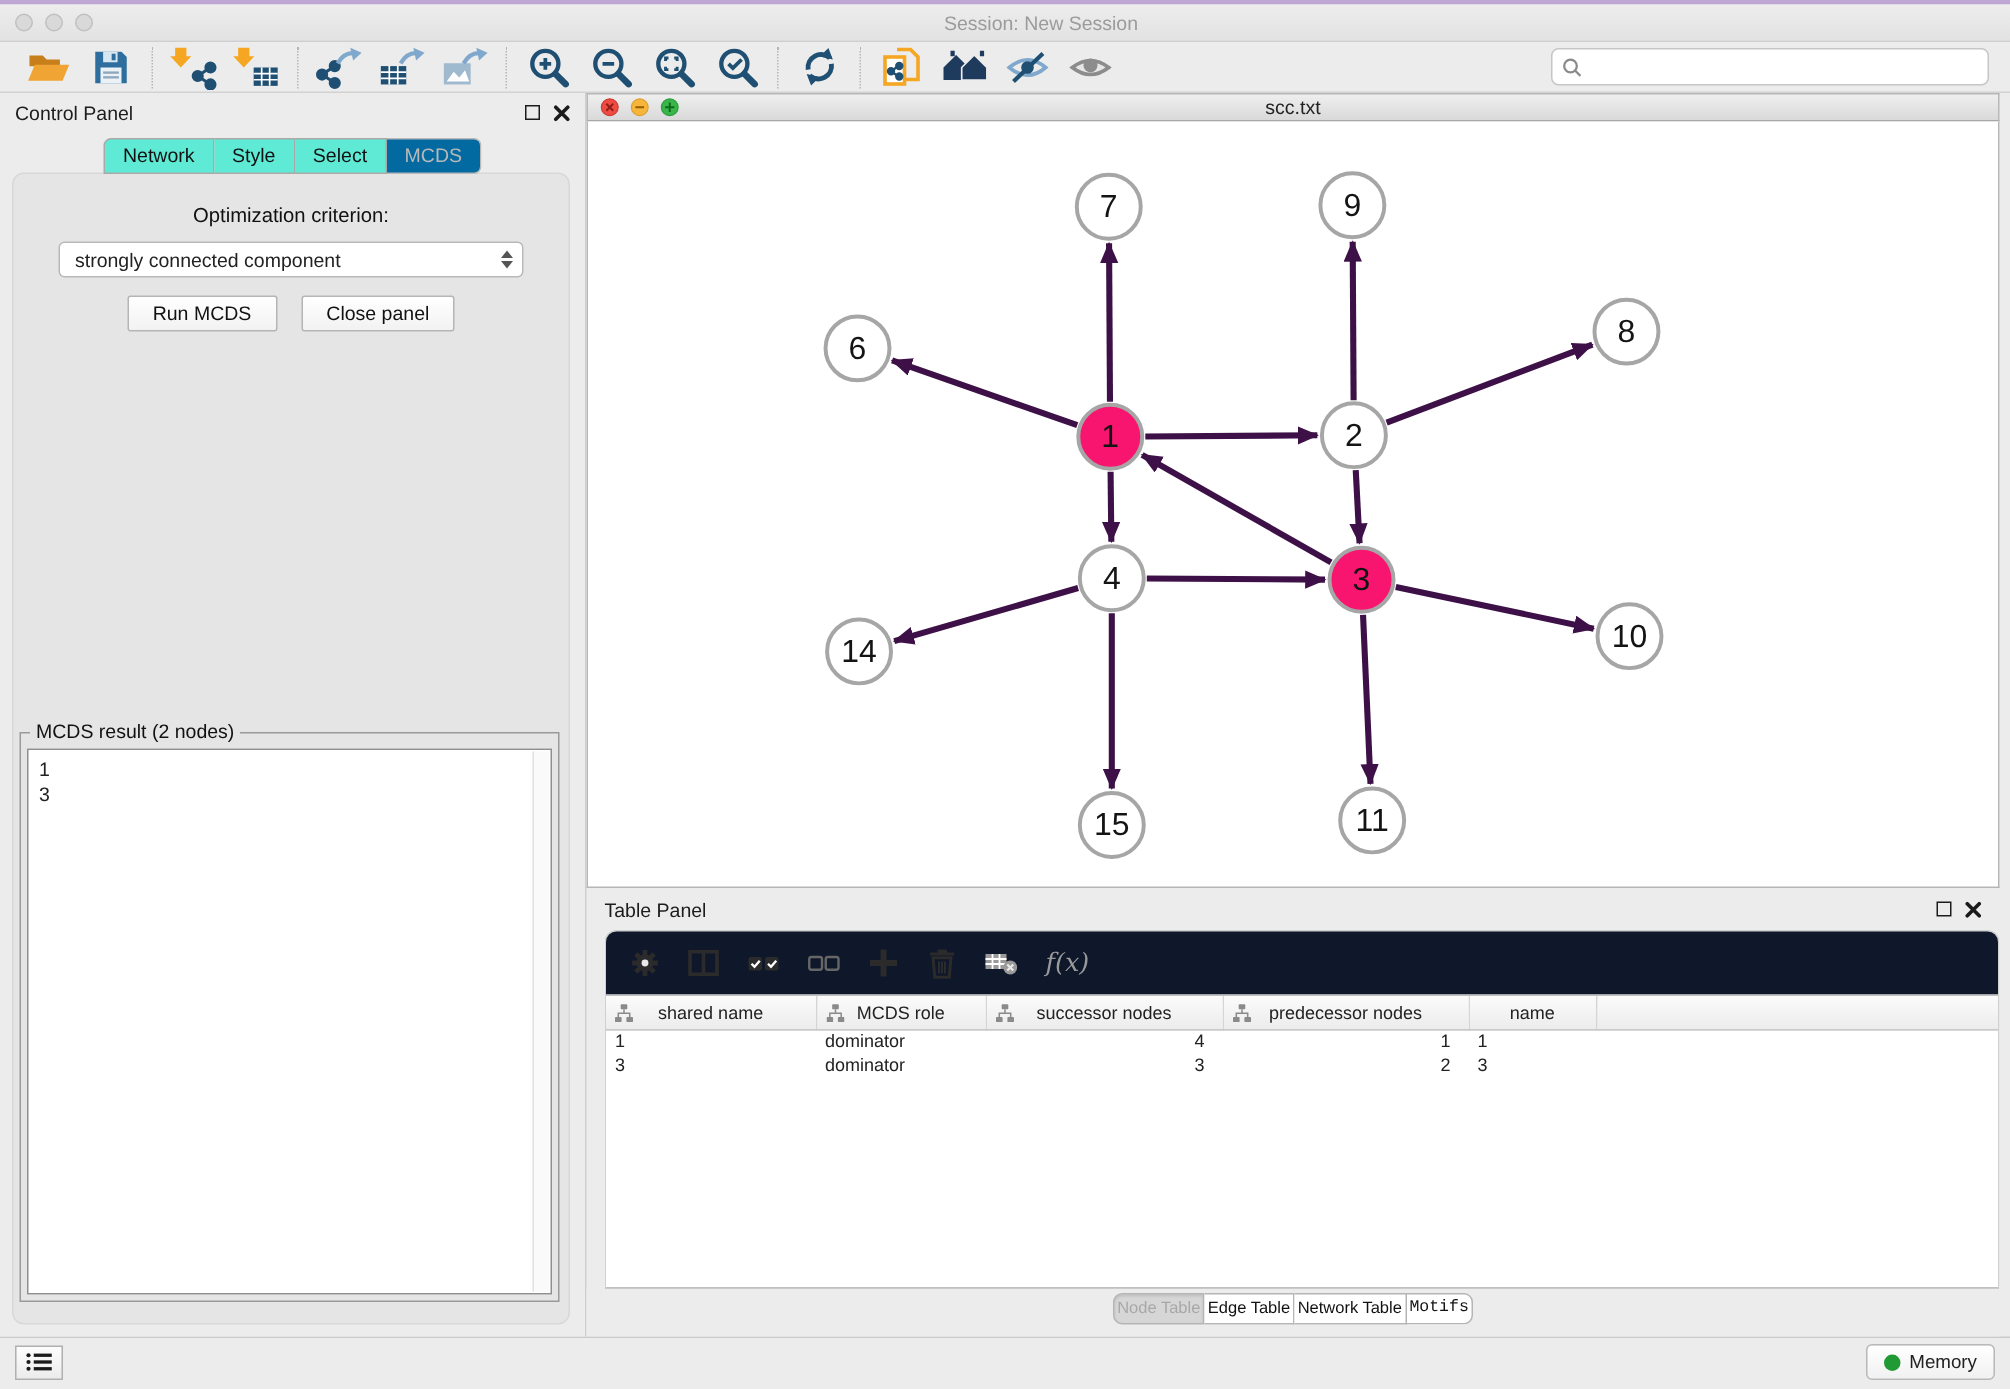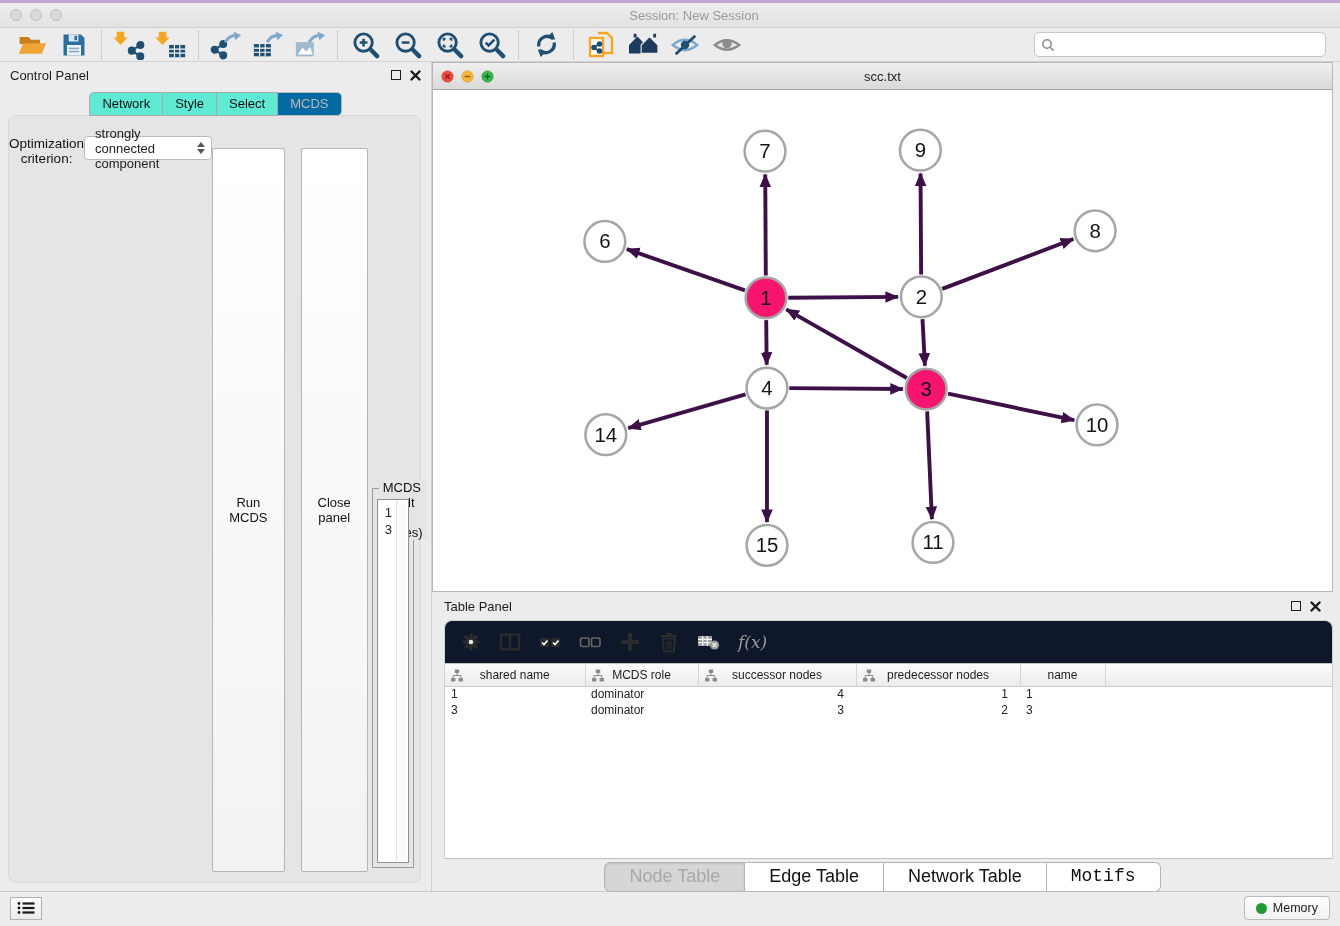--- a/index.html
+++ b/index.html
@@ -21,39 +21,39 @@
   .tb-group { display:flex; align-items:center; gap:10px; padding:0 8px; }
   .tb-sep { width:1px; height:28px; border-left:1px dotted #b5b5b5; margin:0 3px; }
   .tb-btn { width:32px; height:28px; display:flex; align-items:center; justify-content:center; cursor:default; }
   .tb-btn svg { display:block; }
   .search-wrap { margin-left:auto; margin-right:6px; display:flex; align-items:center;
     width:292px; height:25px; background:#fff; border:1px solid #c6c6c6; border-radius:5px; padding:0 6px; gap:4px; }
   .search-wrap input { border:none; outline:none; flex:1; font-size:12px; background:transparent; }
 
   
   .main { display:flex; height:829px; }
-  .control-panel { width:432px; background:#ececec; border-right:1px solid #cfcfcf; display:flex; flex-direction:column; }
+  .control-panel { width:391px; background:#ececec; border-right:1px solid #cfcfcf; display:flex; flex-direction:column; }
   .right-col { flex:1; display:flex; flex-direction:column; }
 
   
   .panel-titlerow { height:26px; display:flex; align-items:center; padding:0 10px; }
   .panel-title { font-size:13px; color:#1c1c1c; }
   .panel-title-icons { margin-left:auto; display:flex; align-items:center; gap:9px; }
   .float-icon { width:10px; height:10px; border:1.6px solid #1c1c1c; background:transparent; }
   .close-x { width:11px; height:11px; }
 
   .cp-tabs { display:flex; justify-content:center; margin-top:4px; position:relative; z-index:2; }
   .cp-tab { background:#5eead4; border:1px solid #a9a9a9; border-left:none; padding:3px 12px 4px;
     font-size:13px; color:#111; cursor:default; }
   .cp-tab:first-child { border-left:1px solid #a9a9a9; border-top-left-radius:5px; }
   .cp-tab:last-child  { border-top-right-radius:5px; border-bottom-right-radius:5px; }
   .cp-tab.active { background:#0369a1; color:#b9b9b9; border-color:#b9b9b9; }
 
   .cp-body { flex:1; margin:-1px 10px 8px 8px; background:#e5e5e5; border:1px solid #d8d8d8;
-    border-radius:8px; display:flex; padding:20px 0 10px; }
+    border-radius:8px; display:flex; flex-direction:column; padding:20px 0 10px; }
   .opt-label { text-align:center; font-size:13.5px; color:#111; margin-bottom:10px; }
   .criterion { margin:0 auto; width:310px; height:24px; background:#fff; border:1px solid #b9b9b9;
     border-radius:4px; display:flex; align-items:center; padding:0 6px 0 10px; font-size:13px; }
   .criterion .stepper { margin-left:auto; display:flex; flex-direction:column; gap:2px; }
   .criterion .stepper i { width:0; height:0; border-left:4px solid transparent; border-right:4px solid transparent; }
   .criterion .stepper i.up { border-bottom:5px solid #555; }
   .criterion .stepper i.down { border-top:5px solid #555; }
   .cp-buttons { display:flex; justify-content:center; gap:16px; margin-top:12px; }
   .btn { background:linear-gradient(#ffffff,#f2f2f2); border:1px solid #b5b5b5; border-radius:2px;
     padding:3px 16px 4px; font-size:13px; color:#111; cursor:default; }
@@ -87,21 +87,21 @@
   table.grid th { height:22px; background:linear-gradient(#fbfbfb,#ececec); border-bottom:1px solid #c9c9c9;
     border-right:1px solid #d5d5d5; font-weight:normal; font-size:12px; color:#222; position:relative; }
   table.grid th .th-inner { display:flex; align-items:center; justify-content:center; gap:4px; }
   table.grid th .tree-ic { position:absolute; left:6px; top:5px; }
   table.grid td { font-size:12px; height:16px; padding:0 12px 0 6px; white-space:nowrap; }
   td.al-left { text-align:left; } td.al-right { text-align:right; }
   td.pad-name { padding-left:10px; }
 
   .tp-tabsrow { height:32px; display:flex; align-items:flex-start; justify-content:center; padding-top:3px; background:#ececec; }
   .seg { display:flex; }
-  .seg .seg-tab { background:#fff; border:1px solid #b5b5b5; border-left:none; padding:3px 24px 4px; font-size:18px; color:#111; cursor:default; }
+  .seg .seg-tab { background:#fff; border:1px solid #b5b5b5; border-left:none; padding:3px 2px 4px; font-size:11px; color:#111; cursor:default; }
   .seg .seg-tab:first-child { border-left:1px solid #b5b5b5; border-radius:6px 0 0 6px; }
   .seg .seg-tab:last-child { border-radius:0 6px 6px 0;font-family:Liberation Mono, monospace; }
   .seg .seg-tab.active { background:#d6d6d6; color:#a8a8a8; box-shadow:inset 0 1px 2px rgba(0,0,0,.12); }
 
   
   .statusbar { height:33px; border-top:1px solid #c9c9c9; background:#ececec;
     display:flex; align-items:center; padding:0 10px; }
   .tasks-btn { width:32px; height:23px; background:linear-gradient(#fdfdfd,#ebebeb); border:1px solid #b0b0b0;
     display:flex; align-items:center; justify-content:center; cursor:default; }
   .memory-btn { margin-left:auto; height:24px; background:linear-gradient(#ffffff,#f1f1f1); border:1px solid #b9b9b9;

